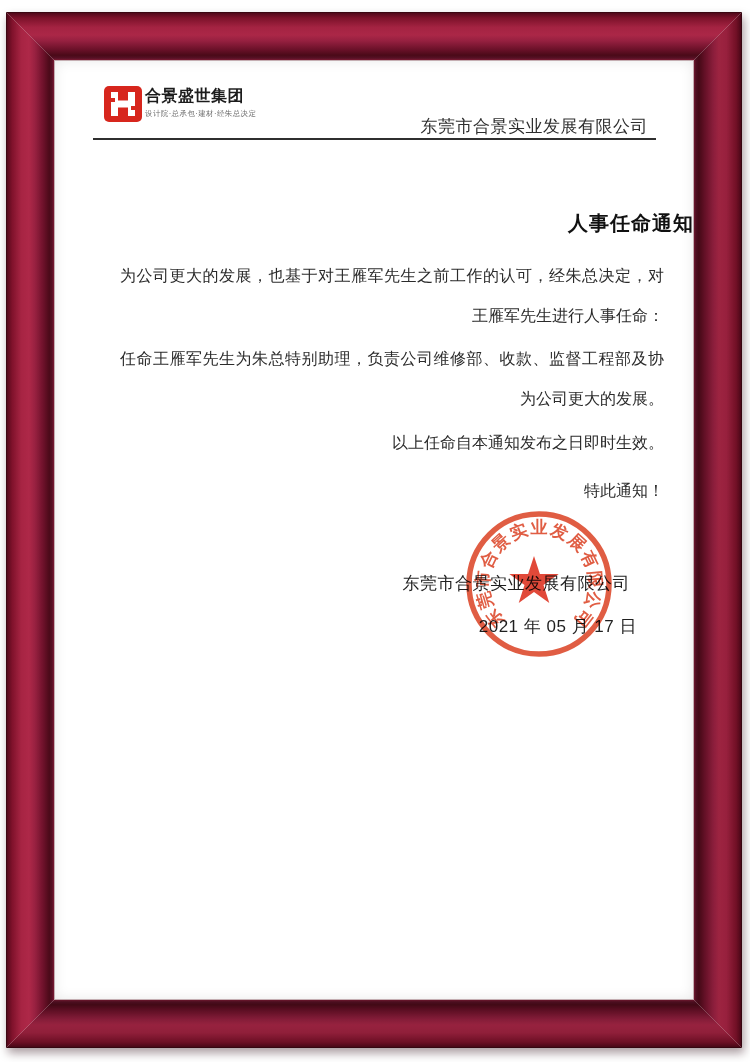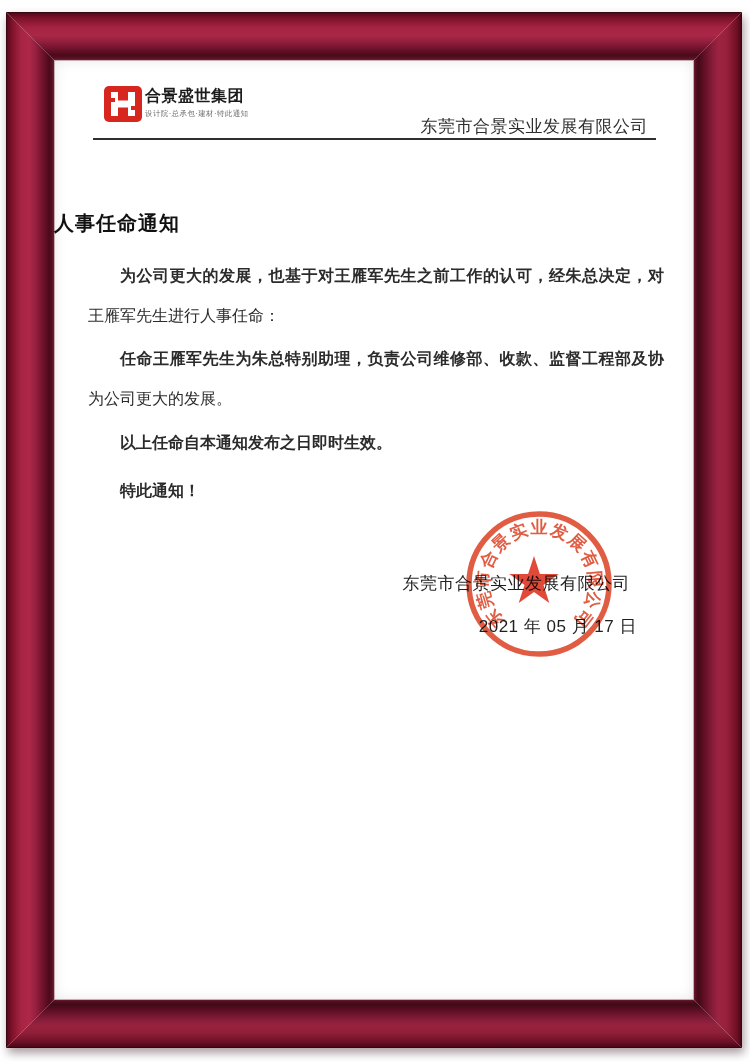--- a/index.html
+++ b/index.html
@@ -31,26 +31,26 @@
   .logo-square { position:absolute; left:50px; top:26px; width:38px; height:36px; }
   .brand { position:absolute; left:91px; top:26px; font-size:16px; font-weight:bold;
     color:#1c1c1c; letter-spacing:.5px; white-space:nowrap; }
   .tagline { position:absolute; left:91px; top:49px; font-size:7.5px; color:#6f6f6f;
     letter-spacing:.4px; white-space:nowrap; }
   .header-company { position:absolute; right:46px; top:55px; font-size:17px; color:#2e2e2e;
     letter-spacing:.5px; white-space:nowrap; }
   .header-rule { position:absolute; left:39px; right:38px; top:78px; height:2px; background:#2f2f2f; }
 
   
-  .doc-title { position:absolute; left:0; right:0; top:150px; text-align:left;
+  .doc-title { position:absolute; left:0; right:0; top:150px; text-align:right;
     font-size:20px; font-weight:bold; color:#111; letter-spacing:1px; }
   .line { position:absolute; left:34px; right:30px; font-size:16px; line-height:22px;
-    color:#2b2b2b; white-space:nowrap; }
+    color:#2b2b2b; white-space:nowrap;text-align:right; }
   .fill { white-space:normal; text-align:justify; text-align-last:justify; }
-  .indent { text-indent:2em;font-weight:bold; }
+  .indent { text-indent:2em; }
   .l1{top:205px} .l2{top:245px} .l3{top:288px} .l4{top:328px} .l5{top:372px} .l6{top:420px}
 
   
   .sig-company { position:absolute; right:64px; top:512px; font-size:17px; color:#1f1f1f;
     letter-spacing:.5px; white-space:nowrap; z-index:1; }
   .sig-date { position:absolute; right:57px; top:555px; font-size:17px; color:#1f1f1f;
     letter-spacing:.5px; white-space:nowrap; z-index:1; }
 
   
   .stamp { position:absolute; left:405px; top:444px; width:160px; height:160px;
@@ -72,21 +72,21 @@
 
       <svg class="logo-square" viewBox="0 0 38 36">
         <rect x="0" y="0" width="38" height="36" rx="5" fill="#d7261d"></rect>
         <rect x="7" y="6" width="7" height="24" fill="#ffffff"></rect>
         <rect x="24" y="6" width="7" height="24" fill="#ffffff"></rect>
         <rect x="12" y="14.5" width="14" height="7" fill="#ffffff"></rect>
         <rect x="7" y="12" width="4" height="4" fill="#d7261d"></rect>
         <rect x="27" y="20" width="4" height="4" fill="#d7261d"></rect>
       </svg>
       <div class="brand">合景盛世集团</div>
-      <div class="tagline">设计院·总承包·建材·特此通知</div>
+      <div class="tagline">设计院·总承包·建材·经朱总决定</div>
       <div class="header-company">东莞市合景实业发展有限公司</div>
       <div class="header-rule"></div>
 
       <div class="doc-title">人事任命通知</div>
 
       <div class="line l1 indent fill">为公司更大的发展，也基于对王雁军先生之前工作的认可，经朱总决定，对</div>
       <div class="line l2">王雁军先生进行人事任命：</div>
       <div class="line l3 indent fill">任命王雁军先生为朱总特别助理，负责公司维修部、收款、监督工程部及协</div>
       <div class="line l4">为公司更大的发展。</div>
       <div class="line l6 indent">特此通知！</div>

